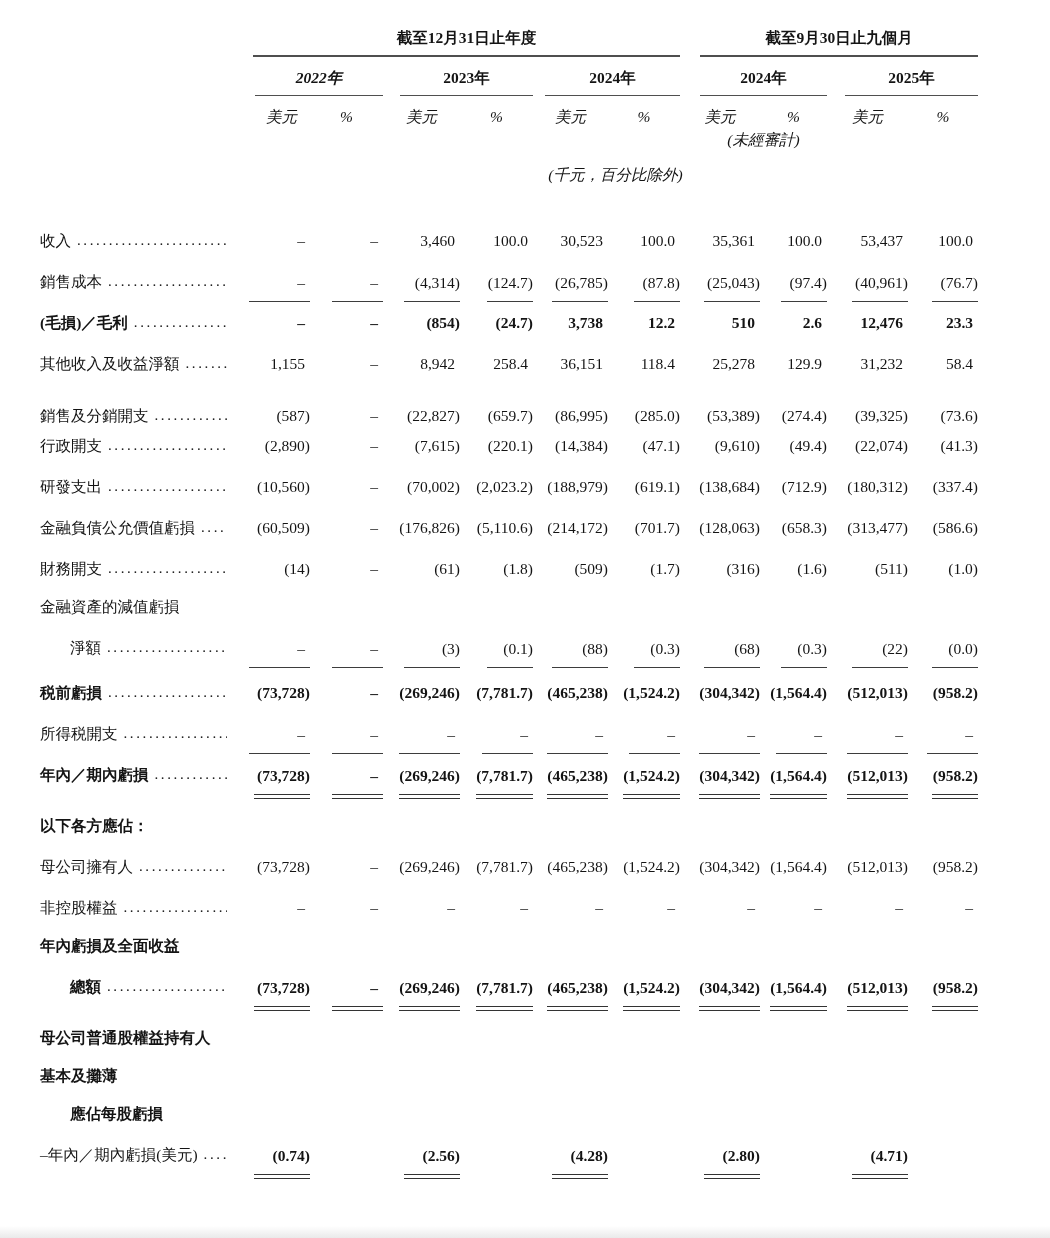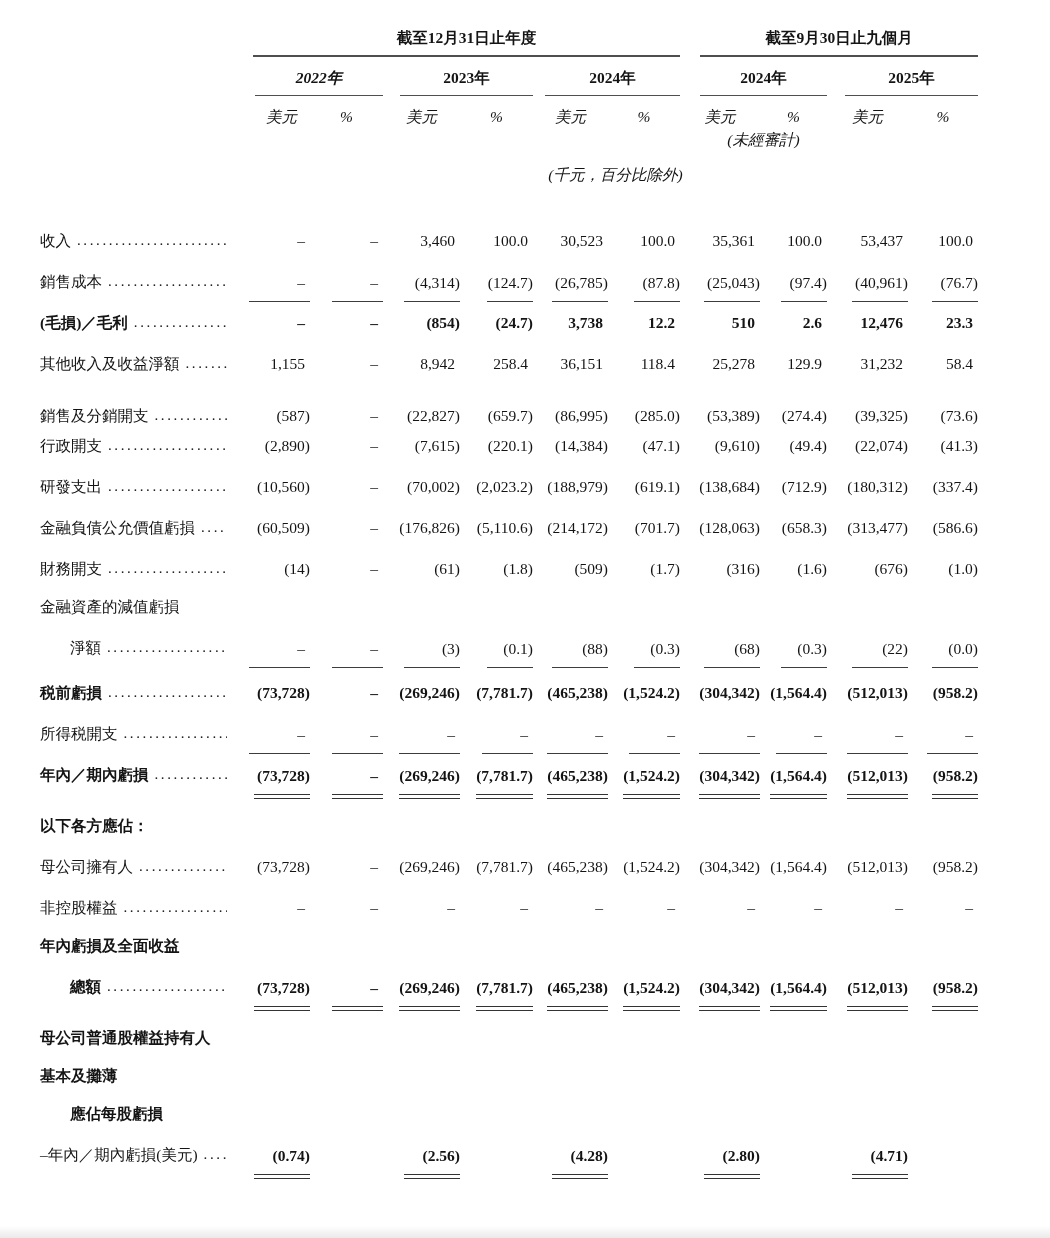--- a/index.html
+++ b/index.html
@@ -422,21 +422,21 @@
           <div class="cell col-pct" style="grid-column: 7;">
             <span class="val">(1.7)</span>
           </div>
           <div class="cell col-usd" style="grid-column: 8;">
             <span class="val">(316)</span>
           </div>
           <div class="cell col-pct" style="grid-column: 9;">
             <span class="val">(1.6)</span>
           </div>
           <div class="cell col-usd" style="grid-column: 10;">
-            <span class="val">(676)</span>
+            <span class="val">(511)</span>
           </div>
           <div class="cell col-pct" style="grid-column: 11;">
             <span class="val">(1.0)</span>
           </div>
         </div>
         <div class="grid row label-only">
           <div class="lab">
             <span class="lab-text">金融資產的減值虧損</span>
           </div>
         </div>

